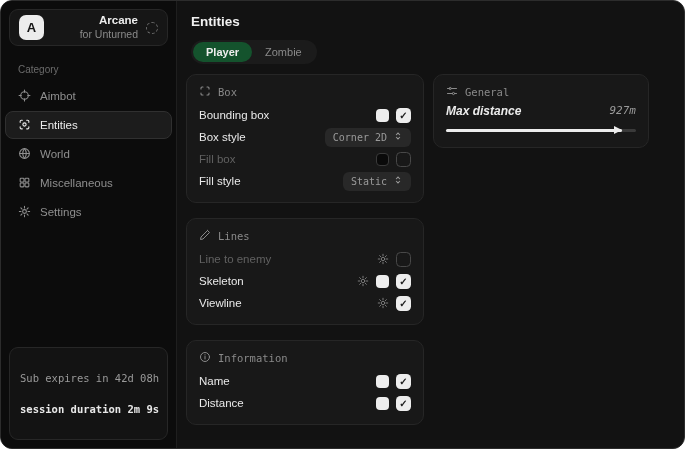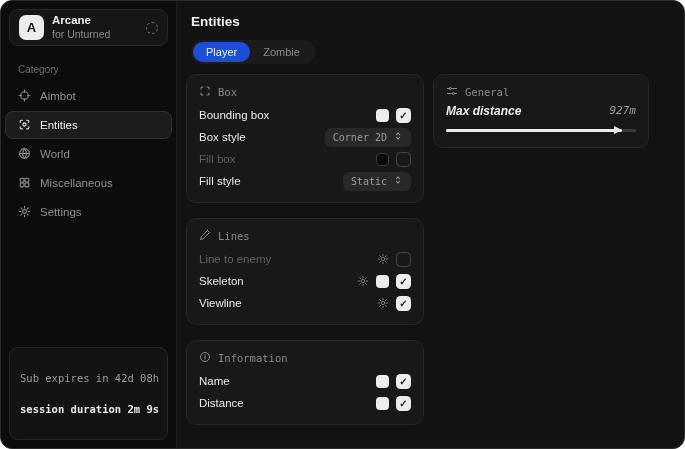--- a/index.html
+++ b/index.html
@@ -3,42 +3,42 @@
 <meta charset="utf-8">
 <style>
   * { box-sizing: border-box; margin: 0; padding: 0; }
   html,body { width:685px; height:449px; background:#ffffff; font-family:"Liberation Sans",sans-serif; }
   .window { width:685px; height:449px; background:#121212; border:1px solid #2c2c2c; border-radius:12px; overflow:hidden; display:flex; }
 
   
   .sidebar { width:176px; background:#0c0c0c; border-right:1px solid #1f1f1f; display:flex; flex-direction:column; flex-shrink:0; }
   .app-card { margin:8px; height:37px; background:#161616; border:1px solid #272727; border-radius:9px; display:flex; align-items:center; gap:8px; padding:0 9px; }
   .logo { width:25px; height:25px; background:#ececec; color:#141414; border-radius:7px; display:flex; align-items:center; justify-content:center; font-weight:bold; font-size:13px; flex-shrink:0; }
-  .app-titles { flex:1; line-height:1.2; }
+  .app-titles { flex:1; line-height:1.2;text-align:right; }
   .app-name { color:#ececec; font-size:11.5px; font-weight:bold; }
   .app-sub { color:#8a8a8a; font-size:10.5px; }
   .spinner { width:12px; height:12px; border:1.5px dashed #6a6a6a; border-radius:50%; flex-shrink:0; }
 
   .category-label { color:#6b6b6b; font-size:10px; margin:10px 0 7px 17px; }
   .nav { display:flex; flex-direction:column; gap:1px; }
   .nav-item { height:28px; display:flex; align-items:center; gap:9px; margin:0 4px; padding:0 12px; color:#8f8f8f; font-size:11.5px; border:1px solid transparent; border-radius:8px; cursor:pointer; }
   .nav-item.selected { background:#1c1c1c; border-color:#303030; color:#ececec; }
   .nav-item svg { width:13px; height:13px; flex-shrink:0; }
 
   .sidebar-spacer { flex:1; }
   .footer-card { margin:8px; background:#131313; border:1px solid #272727; border-radius:9px; padding:24px 10px; }
   .footer-line1 { font-family:"DejaVu Sans Mono",monospace; font-size:10.5px; color:#9a9a9a; white-space:nowrap; }
   .footer-line2 { font-family:"DejaVu Sans Mono",monospace; font-size:10.5px; color:#e8e8e8; font-weight:bold; margin-top:19px; white-space:nowrap; }
 
   
   .main { flex:1; padding:13px 13px 0 9px; }
   .page-title { color:#f0f0f0; font-size:13.5px; font-weight:bold; margin-left:5px; }
   .tabs { display:inline-flex; background:#1b1b1b; border-radius:14px; padding:2px; margin:11px 0 0 5px; }
   .tab { font-size:11px; padding:4px 13px; border-radius:11px; color:#8a8a8a; cursor:pointer; }
-  .tab.selected { background:#1d4ed8; color:#efefef; }
+  .tab.selected { background:#14532d; color:#efefef;font-weight:bold; }
 
   .columns { display:flex; gap:9px; margin-top:10px; align-items:flex-start; }
   .col-left { width:238px; display:flex; flex-direction:column; gap:15px; }
   .col-right { width:216px; }
 
   .card { background:#181818; border:1px solid #262626; border-radius:10px; padding:10px 12px 10px; }
   .card-header { display:flex; align-items:center; gap:7px; color:#8a8a8a; font-family:"DejaVu Sans Mono",monospace; font-size:10.5px; margin-bottom:5px; }
   .card-header svg { width:12px; height:12px; flex-shrink:0; }
 
   .row { display:flex; align-items:center; height:22px; }

